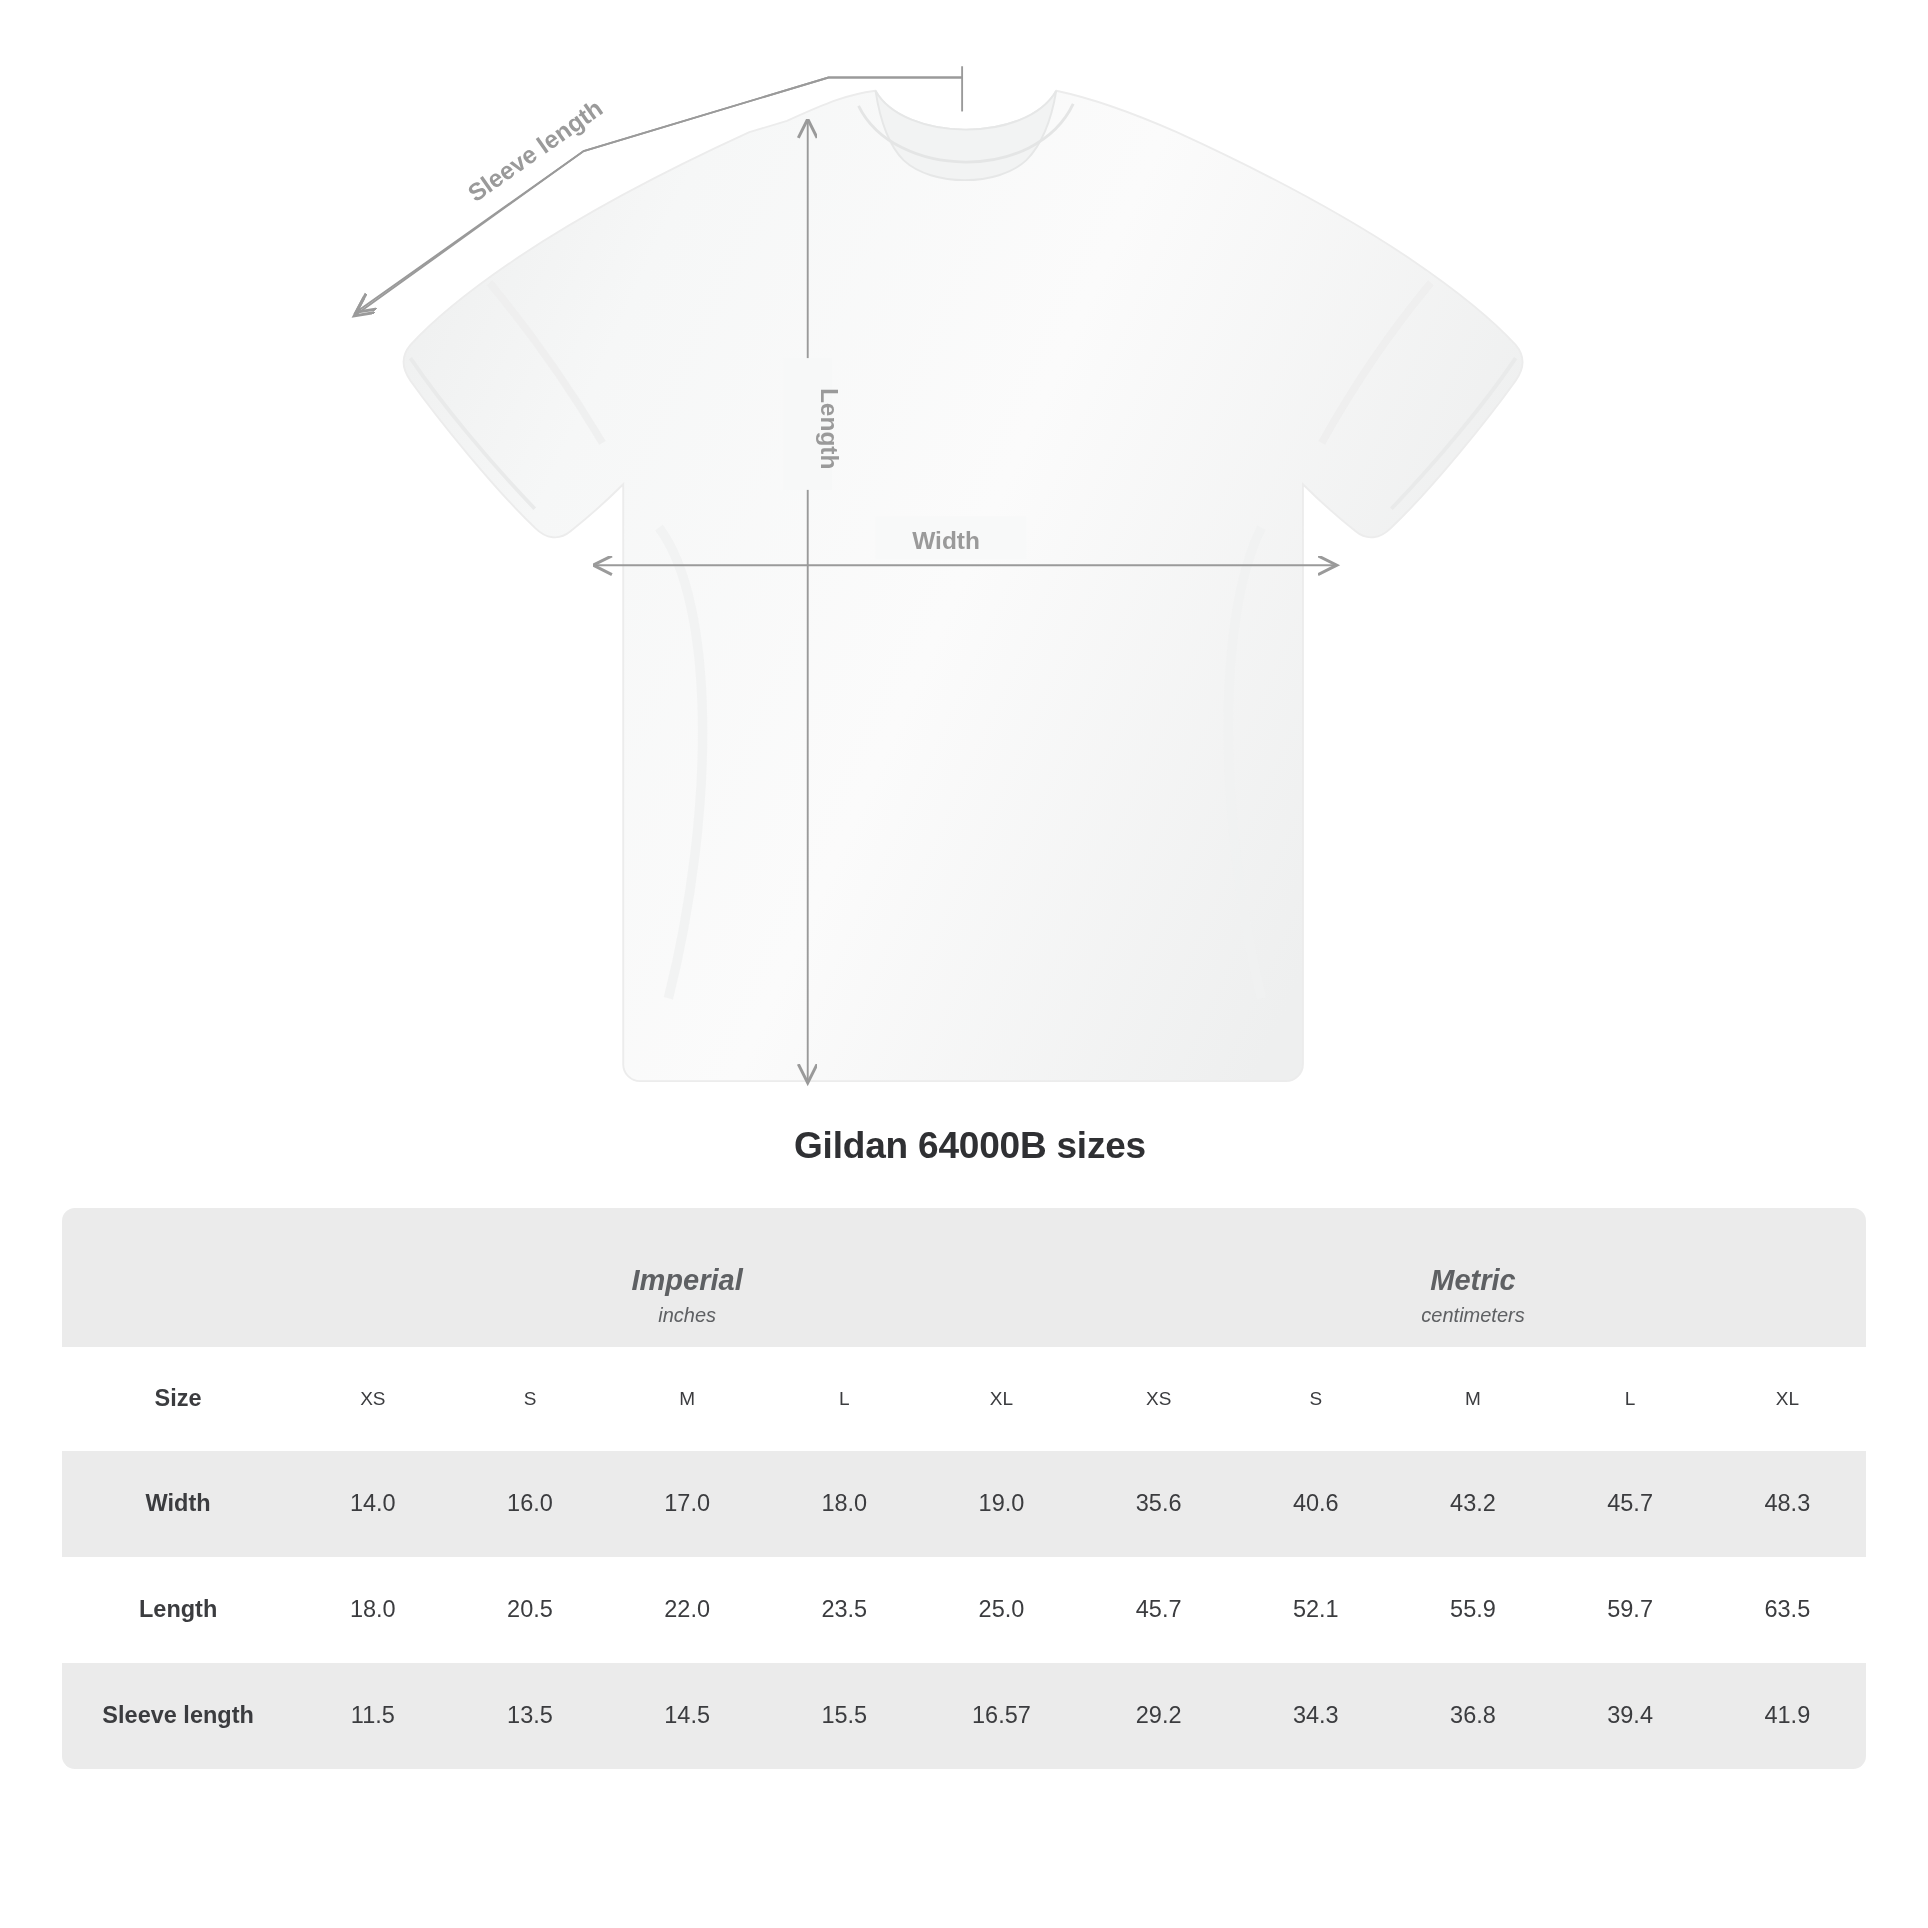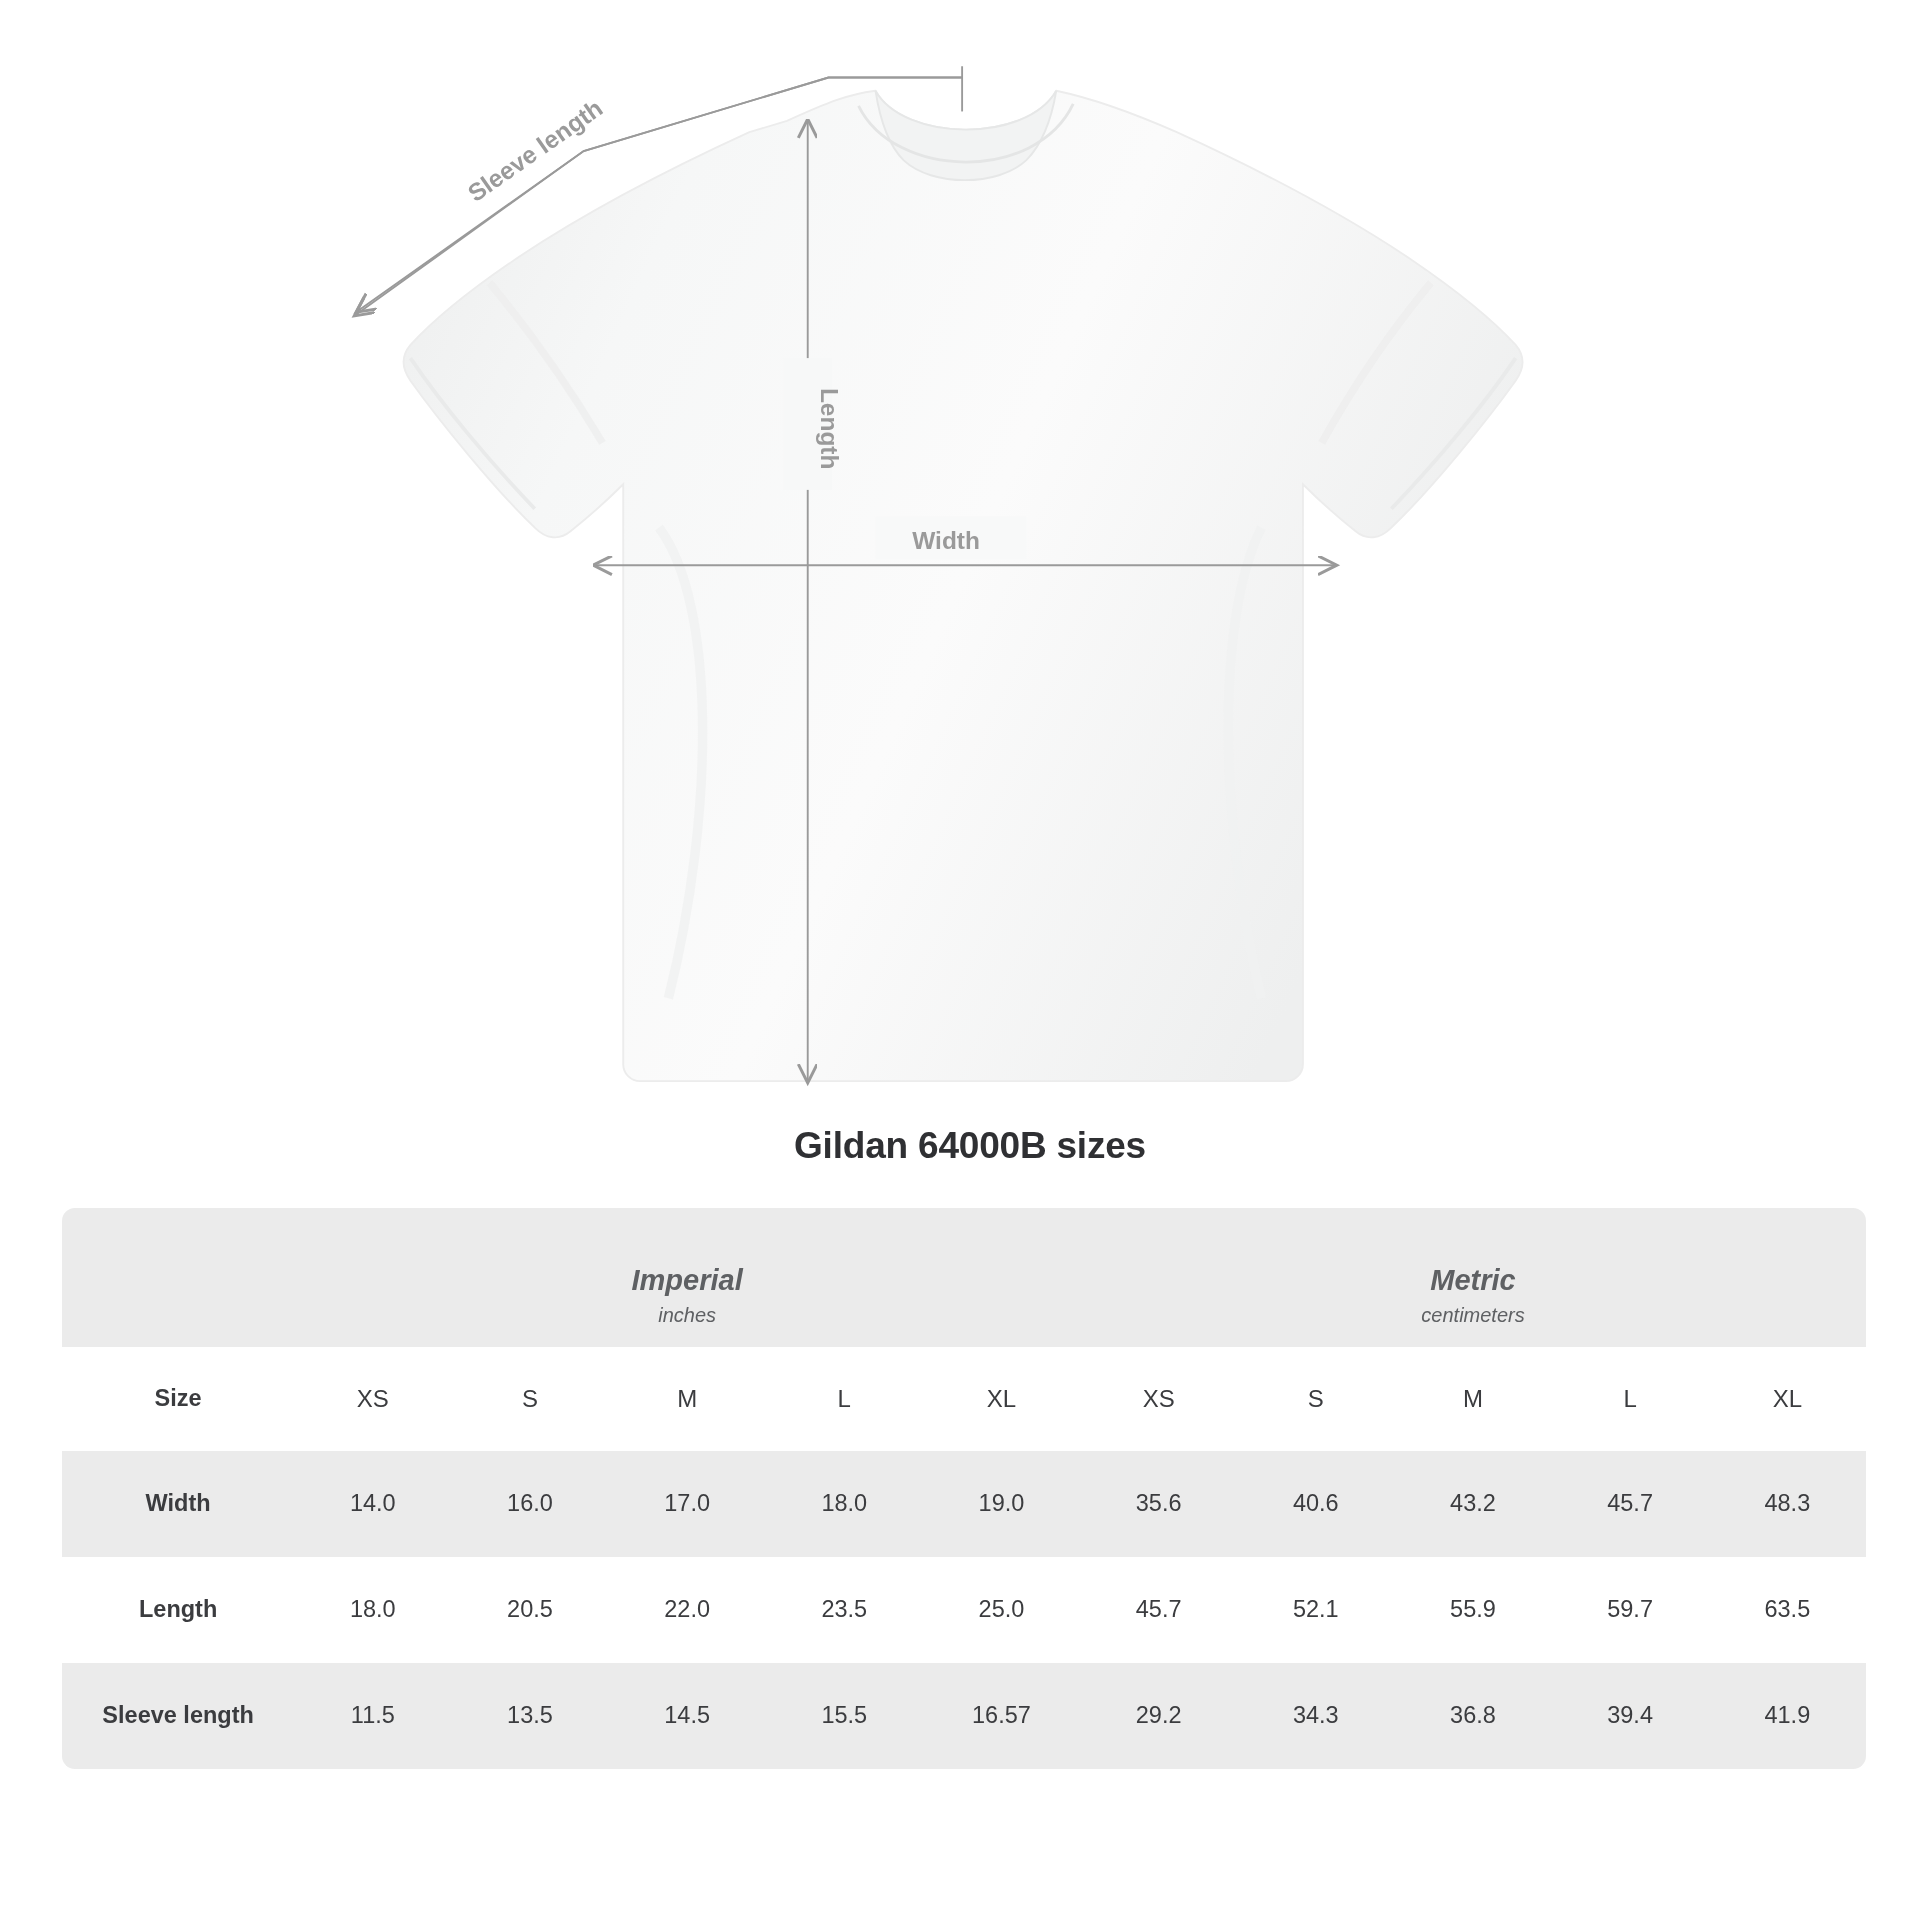--- a/index.html
+++ b/index.html
@@ -80,21 +80,21 @@
   }
   .unit-sub {
     font-size: 20px;
     font-style: italic;
     color: #5e6063;
     margin-top: 7px;
   }
   .head-row td {
     background: #ffffff;
     height: 102px;
-    font-size: 24px;
+    font-size: 19px;
     color: #3b3c3f;
     border-right: 0.9px solid #e3e3e3;
   }
   .head-row td:last-child { border-right: none; }
   .head-row td.first-col {
     font-weight: bold;
     font-size: 23.5px;
   }
   .body-row td {
     height: 104px;

